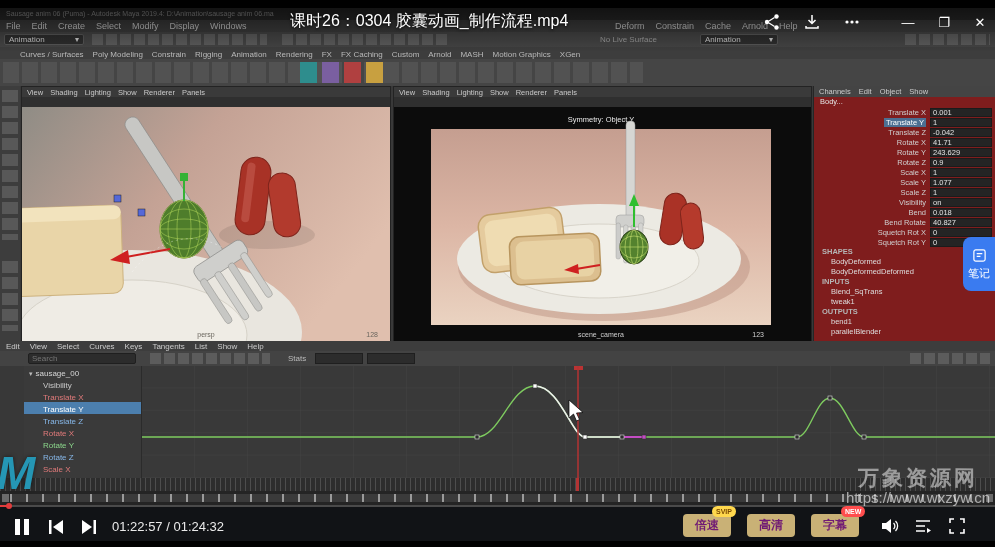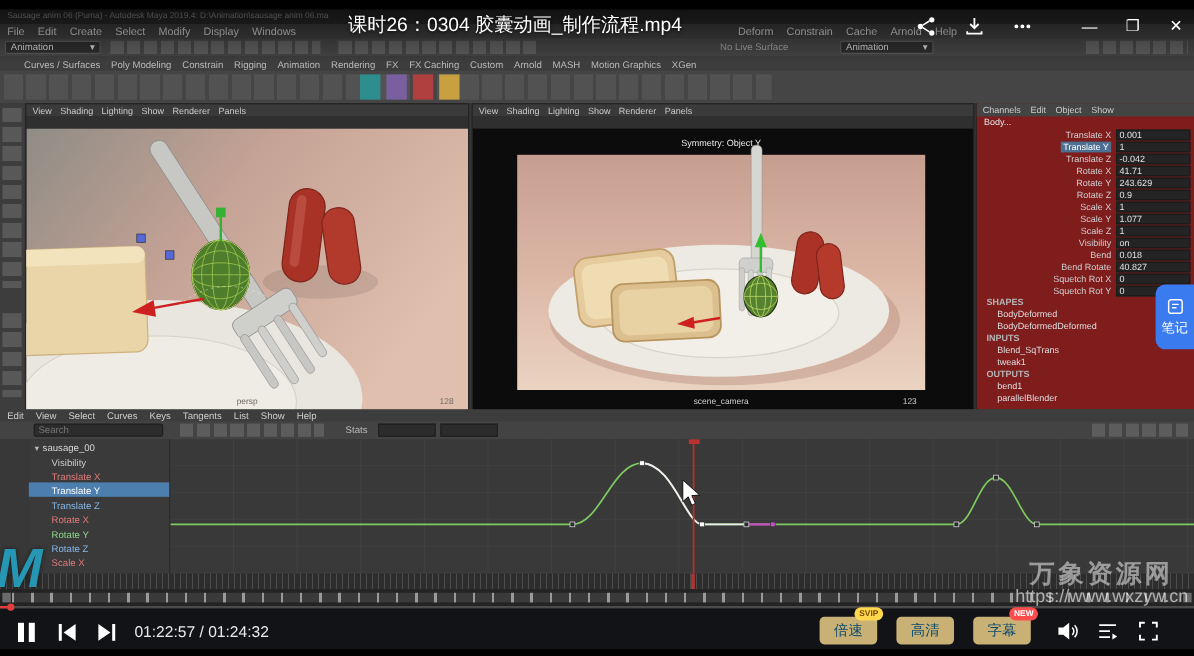--- a/index.html
+++ b/index.html
@@ -52,21 +52,21 @@
 
 
 .top-overlay{position:absolute;left:0;top:0;width:995px;height:52px;
   background:linear-gradient(rgba(0,0,0,.66),rgba(0,0,0,0));pointer-events:none;z-index:40}
 .vtitle{position:absolute;left:290px;top:11px;font-size:16px;font-weight:normal;color:#fff;
   text-shadow:0 1px 3px rgba(0,0,0,.9);z-index:41;white-space:nowrap}
 .topbtn{position:absolute;top:12px;width:20px;height:20px;display:flex;align-items:center;
   justify-content:center;z-index:42;color:#fff;font-size:13px;cursor:pointer}
 .ctrl{position:absolute;left:0;top:505px;width:995px;height:36px;background:#111316;z-index:45}
 .pbtn{position:absolute;top:9px;width:48px;height:23px;background:#c9b176;border-radius:4px;
-  color:#0c4a6e;font-size:12px;font-weight:normal;display:flex;align-items:center;justify-content:center}
+  color:#701a75;font-size:12px;font-weight:bold;display:flex;align-items:center;justify-content:center}
 .badge{position:absolute;height:11px;border-radius:6px;font-size:7px;font-weight:bold;
   display:flex;align-items:center;justify-content:center;padding:0 4px;z-index:46}
 .cicon{position:absolute;display:flex;align-items:center;justify-content:center}
 .notes{position:absolute;left:963px;top:237px;width:32px;height:54px;background:#3a7bf0;
   border-radius:8px 0 0 8px;z-index:44;display:flex;flex-direction:column;align-items:center;
   justify-content:center;gap:3px;color:#fff;font-size:11px;cursor:pointer}
 .wm1{position:absolute;left:858px;top:464px;font-size:21px;font-weight:bold;letter-spacing:3px;
   color:rgba(255,255,255,.5);z-index:60;pointer-events:none;white-space:nowrap}
 .wm2{position:absolute;left:846px;top:489px;font-size:15px;color:rgba(255,255,255,.6);
   z-index:60;pointer-events:none;white-space:nowrap}

